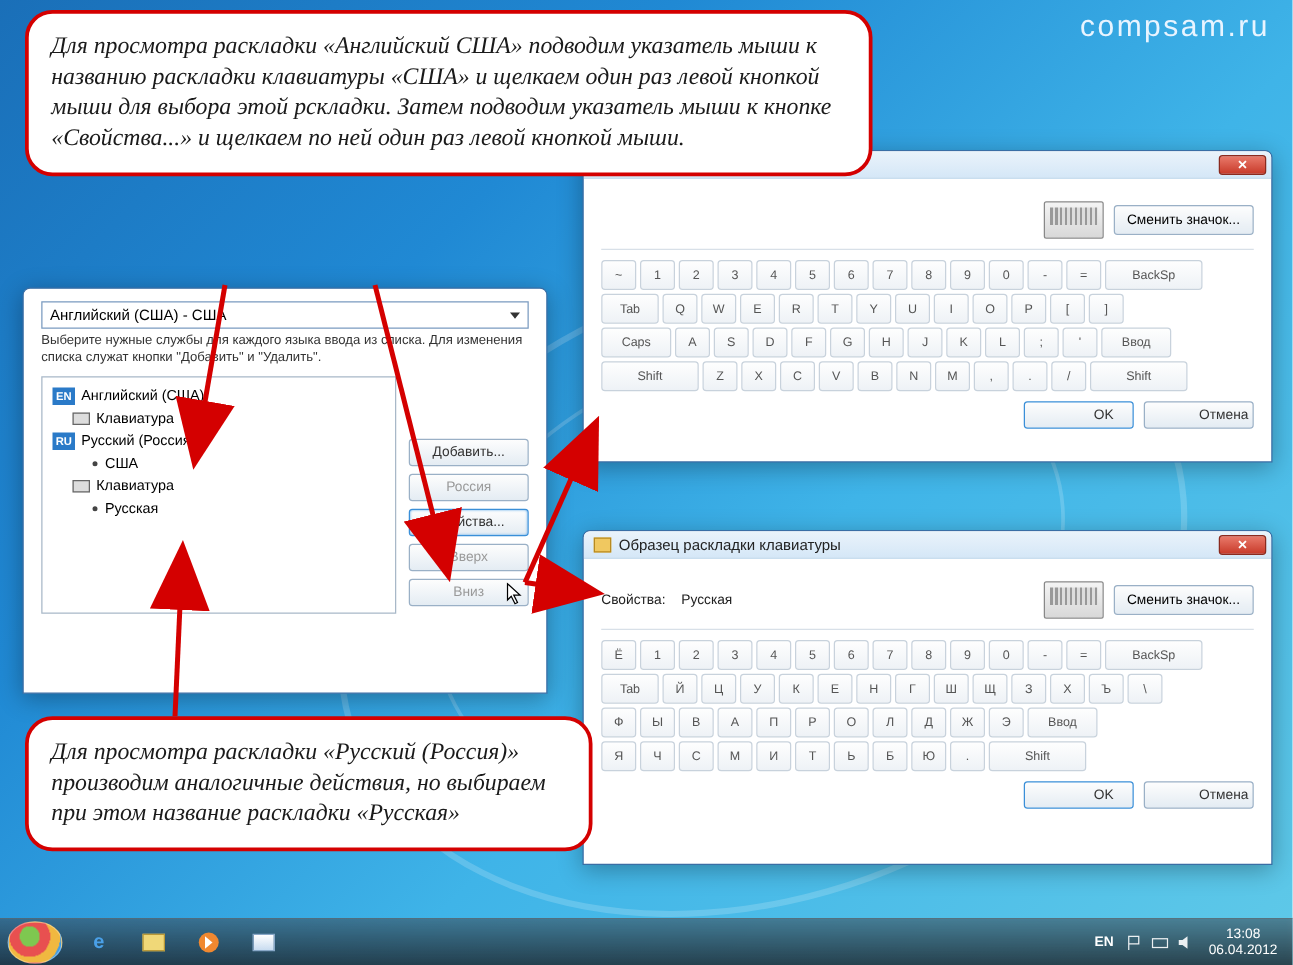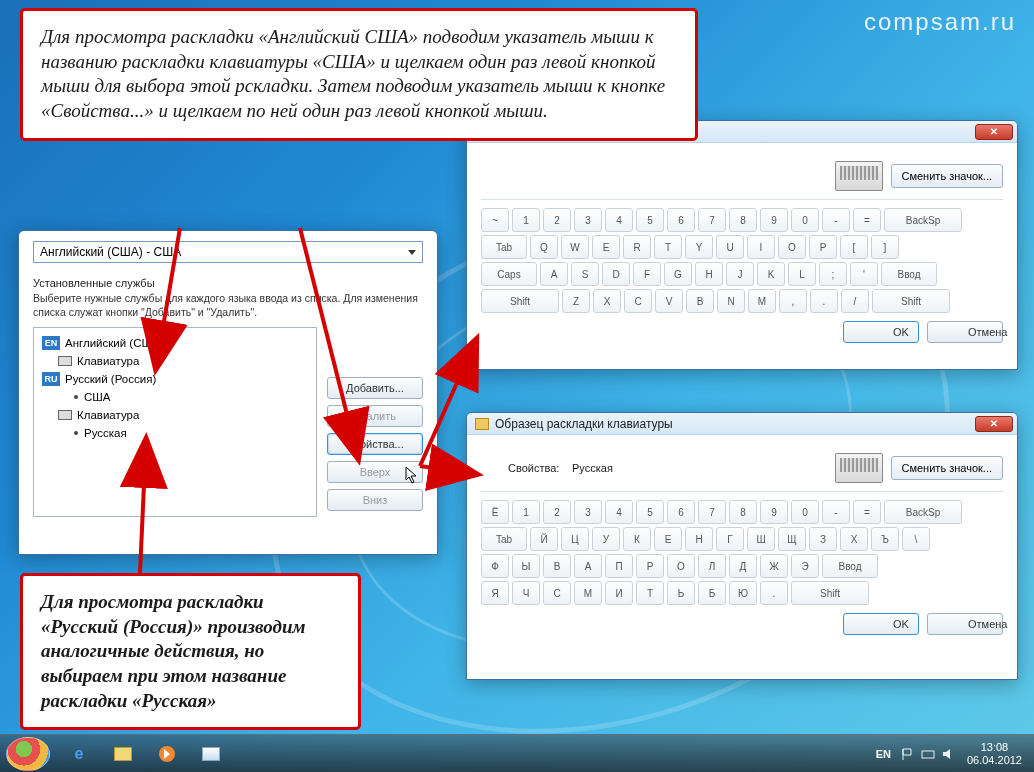--- a/index.html
+++ b/index.html
@@ -12,27 +12,27 @@
 }
 
 .watermark {
   position: absolute; top: 8px; right: 18px;
   color: #e8f4ff; font-size: 24px; font-family: Verdana, sans-serif;
   letter-spacing: 2px;
 }
 
 .instruction {
   position: absolute; background: #fff;
-  border: 3px solid #d40000; border-radius: 5px;
+  border: 3px solid #d40000; border-radius: 22px;
   padding: 14px 18px; font-family: Georgia, "Times New Roman", serif;
   font-style: italic; font-size: 19px; line-height: 1.3;
   color: #1a1a1a; z-index: 50;
 }
 .instr1 { left: 20px; top: 8px; width: 678px; }
-.instr2 { left: 20px; top: 573px; width: 341px; font-weight: bold; }
+.instr2 { left: 20px; top: 573px; width: 454px; }
 
 .win {
   position: absolute; background: #fff;
   border: 1px solid #3a6ea5; border-radius: 6px 6px 0 0;
   box-shadow: 0 4px 20px rgba(0,0,0,.3);
   overflow: hidden;
 }
 .titlebar {
   height: 22px; display: flex; align-items: center;
   background: linear-gradient(#eaf3fb, #d5e7f7);
@@ -87,23 +87,23 @@
   height: 22px; border: 1px solid #9ab0c6;
   background: linear-gradient(#fdfdfd, #e4ecf3);
   font-size: 11px; border-radius: 3px; cursor: pointer;
   color: #333;
 }
 .wbtn:disabled { color: #9a9a9a; }
 .wbtn.hl { border: 1px solid #3a8fd8; box-shadow: 0 0 2px #4aa0e8 inset; }
 
 .kbWin { background: #fff; }
 .kb1 { left: 466px; top: 120px; width: 552px; height: 250px; z-index: 4; }
-.kb2 { left: 466px; top: 412px; width: 552px; height: 268px; z-index: 4; }
+.kb2 { left: 466px; top: 424px; width: 552px; height: 268px; z-index: 4; }
 .kbBody { padding: 10px 14px; }
-.kbHeader { display: flex; align-items: center; height: 46px; margin-left: 27px; }
+.kbHeader { display: flex; align-items: center; height: 46px; }
 .kbHeader .lbl { font-size: 11px; color: #222; width: 64px; }
 .kbHeader .val { font-size: 11px; color: #222; }
 .kbIconBig {
   width: 48px; height: 30px; border: 1px solid #888;
   background: linear-gradient(#f4f4f4, #d8d8d8);
   margin-left: auto; margin-right: 8px;
   position: relative; border-radius: 2px;
 }
 .kbIconBig::before {
   content:""; position:absolute; left:4px; top:4px; right:4px; bottom:10px;
@@ -121,21 +121,21 @@
   border: 1px solid #c8d2dc; border-radius: 3px;
   background: linear-gradient(#fefefe, #eef2f6);
   display: flex; align-items: center; justify-content: center;
   font-size: 10px; color: #555; cursor: pointer;
   padding: 0 4px;
 }
 .key.wide { min-width: 46px; }
 .key.wider { min-width: 56px; }
 .key.xwide { min-width: 78px; }
 .kbFooter { display: flex; justify-content: flex-end; gap: 8px; margin-top: 8px; }
-.kbFooter .wbtn { width: 76px; padding-left: 40px; }
+.kbFooter .wbtn { width: 88px; padding-left: 40px; }
 .okbtn { border: 1px solid #3a8fd8; }
 
 .arrow-svg { position: absolute; z-index: 40; pointer-events: none; }
 
 .taskbar {
   position: absolute; left: 0; right: 0; bottom: 0; height: 38px;
   background: linear-gradient(180deg, rgba(60,70,80,.55) 0%, rgba(28,34,40,.8) 100%);
   backdrop-filter: blur(2px);
   display: flex; align-items: center; padding: 0 6px;
   border-top: 1px solid rgba(255,255,255,.25);
@@ -184,21 +184,20 @@
 <div class="instruction instr1">Для просмотра раскладки «Английский США» подводим указатель мыши к названию раскладки клавиатуры «США» и щелкаем один раз левой кнопкой мыши для выбора этой рскладки. Затем подводим указатель мыши к кнопке «Свойства...» и щелкаем по ней один раз левой кнопкой мыши.</div>
 
 <div class="instruction instr2">Для просмотра раскладки «Русский (Россия)» производим аналогичные действия, но выбираем при этом название раскладки «Русская»</div>
 
 <div class="win leftWin">
   <div class="body">
     <div class="dropdown">
       <span>Английский (США) - США</span>
       <span class="arrow"></span>
     </div>
-    <div class="groupLbl">Установленные службы</div>
     <div class="groupHint">Выберите нужные службы для каждого языка ввода из списка. Для изменения списка служат кнопки "Добавить" и "Удалить".</div>
     <div class="treeWrap">
       <div class="tree">
         <div class="tree-item">
           <span class="lang-badge badge-en">EN</span>
           <span>Английский (США)</span>
         </div>
         <div class="tree-item lvl1">
           <span class="kbicon"></span>
           <span>Клавиатура</span>
@@ -215,21 +214,21 @@
           <span class="kbicon"></span>
           <span>Клавиатура</span>
         </div>
         <div class="tree-item lvl2">
           <span class="bullet"></span>
           <span>Русская</span>
         </div>
       </div>
       <div class="btnCol">
         <button class="wbtn">Добавить...</button>
-        <button class="wbtn" disabled="">Удалить</button>
+        <button class="wbtn" disabled="">Россия</button>
         <button class="wbtn hl">Свойства...</button>
         <button class="wbtn" disabled="">Вверх</button>
         <button class="wbtn" disabled="">Вниз</button>
       </div>
     </div>
   </div>
 </div>
 
 <div class="cursor" style="left:405px; top:466px;">
   <svg viewBox="0 0 14 20">

